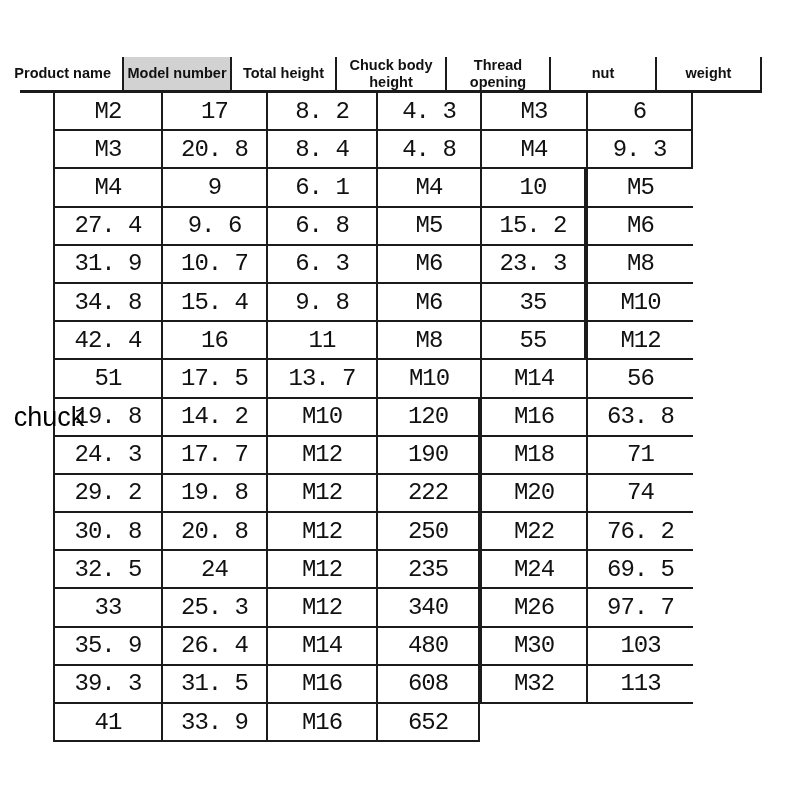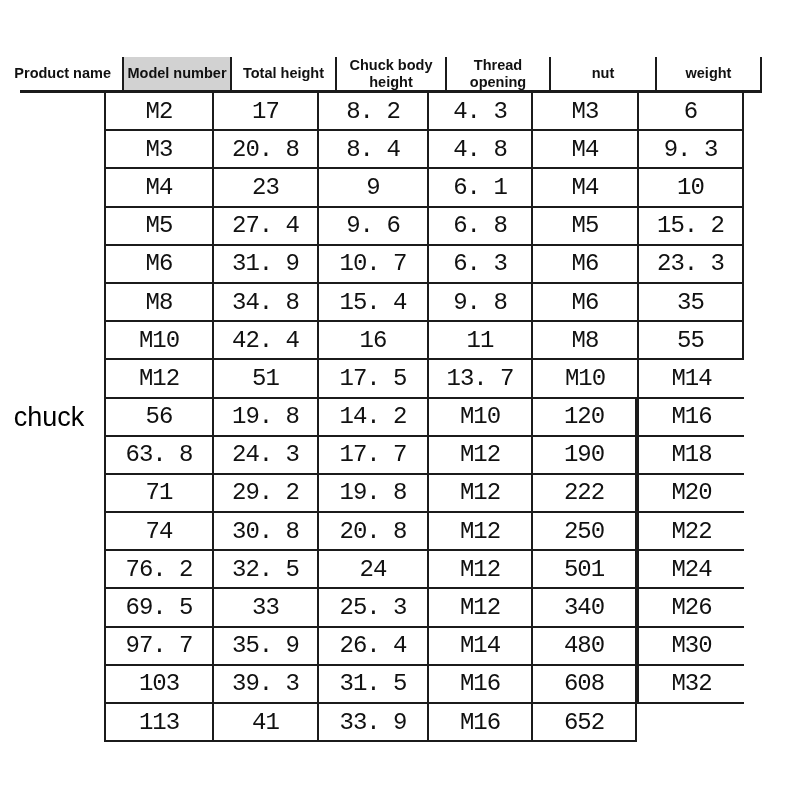--- a/index.html
+++ b/index.html
@@ -44,21 +44,21 @@
 
   
   .head-underline{
     position:absolute;left:20px;top:33px;width:742px;height:3px;
     background:var(--bc);
   }
 
   
   .body-grid{
     position:relative;
-    margin-left:104px;
+    margin-left:53px;
     display:grid;
     grid-template-columns:108px 105px 110px 104px 106px 107px;
     grid-auto-rows:38.2px;
     margin-top:3px;
   }
   .cell{
     display:flex;align-items:center;justify-content:center;
     font-family:"Liberation Mono","DejaVu Sans Mono",monospace;
     font-size:24px;
     letter-spacing:-1px;
@@ -106,21 +106,20 @@
         <div class="cell">4. 3</div>
         <div class="cell">M3</div>
         <div class="cell lastcol">6</div>
         <div class="cell">M3</div>
         <div class="cell">20. 8</div>
         <div class="cell">8. 4</div>
         <div class="cell">4. 8</div>
         <div class="cell">M4</div>
         <div class="cell lastcol">9. 3</div>
         <div class="cell">M4</div>
-        <div class="cell">23</div>
         <div class="cell">9</div>
         <div class="cell">6. 1</div>
         <div class="cell">M4</div>
         <div class="cell lastcol">10</div>
         <div class="cell">M5</div>
         <div class="cell">27. 4</div>
         <div class="cell">9. 6</div>
         <div class="cell">6. 8</div>
         <div class="cell">M5</div>
         <div class="cell lastcol">15. 2</div>
@@ -169,21 +168,21 @@
         <div class="cell">74</div>
         <div class="cell">30. 8</div>
         <div class="cell">20. 8</div>
         <div class="cell">M12</div>
         <div class="cell lastcol">250</div>
         <div class="cell">M22</div>
         <div class="cell">76. 2</div>
         <div class="cell">32. 5</div>
         <div class="cell">24</div>
         <div class="cell">M12</div>
-        <div class="cell lastcol">501</div>
+        <div class="cell lastcol">235</div>
         <div class="cell">M24</div>
         <div class="cell">69. 5</div>
         <div class="cell">33</div>
         <div class="cell">25. 3</div>
         <div class="cell">M12</div>
         <div class="cell lastcol">340</div>
         <div class="cell">M26</div>
         <div class="cell">97. 7</div>
         <div class="cell">35. 9</div>
         <div class="cell">26. 4</div>

